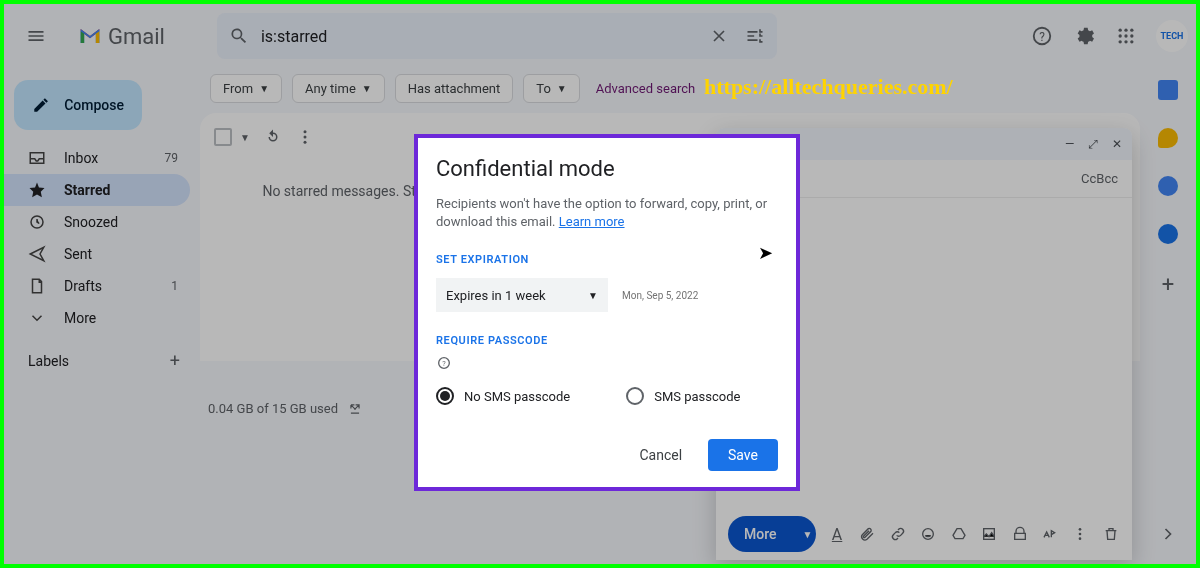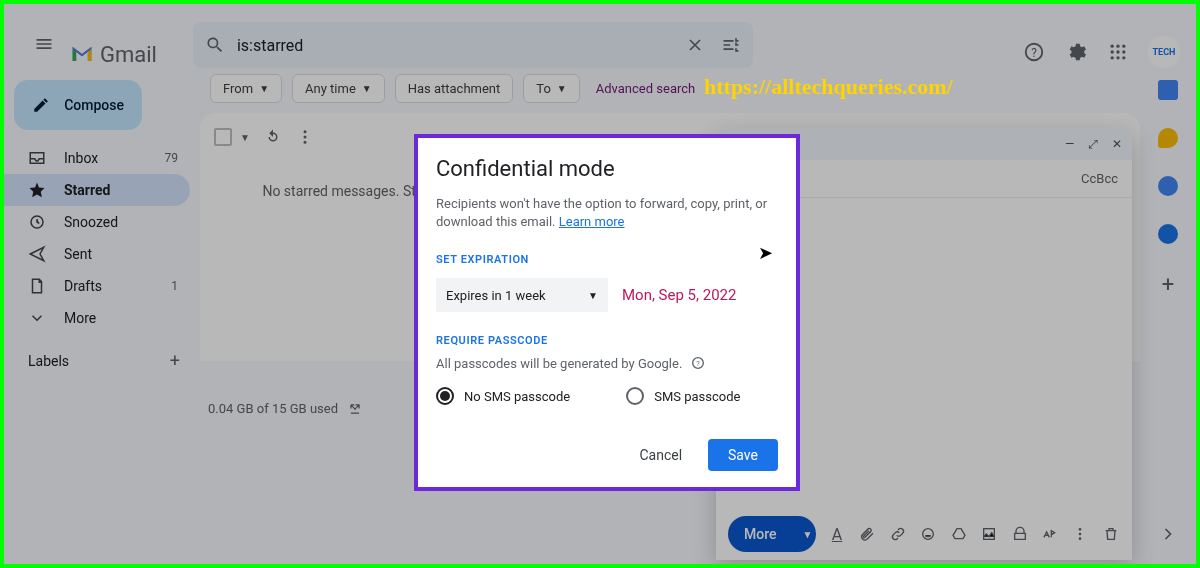--- a/index.html
+++ b/index.html
@@ -1,19 +1,19 @@
 <!DOCTYPE html>
 <html><head>
 <meta charset="utf-8">
 <style>
 * { margin: 0; padding: 0; box-sizing: border-box; font-family: 'Google Sans', Roboto, Arial, sans-serif; }
 body { width: 1200px; height: 568px; overflow: hidden; position: relative; background: #00ff00; }
 .frame-border { position: absolute; top: 4px; left: 4px; right: 4px; bottom: 4px; background: #f6f8fc; overflow: hidden; }
 .dim-overlay { position: absolute; inset: 0; background: rgba(0,0,0,0.28); z-index: 50; }
-.header { display: flex; align-items: flex-end; height: 64px; padding: 0 16px; }
+.header { display: flex; align-items: center; height: 64px; padding: 0 8px; gap: 16px; }
 .hamburger { width: 48px; height: 48px; display: flex; align-items: center; justify-content: center; color: #5f6368; cursor: pointer; }
 .logo { display: flex; align-items: center; gap: 4px; margin-right: 36px; }
 .logo-m { width: 28px; height: 28px; }
 .logo-text { font-size: 22px; color: #5f6368; }
 .search-bar { flex: 0 0 560px; height: 46px; background: #eaf1fb; border-radius: 8px; display: flex; align-items: center; padding: 0 12px; }
 .search-bar .sicon { color: #5f6368; margin-right: 12px; }
 .search-bar input { flex: 1; border: none; background: transparent; font-size: 16px; color: #202124; outline: none; }
 .search-bar .xicon, .search-bar .tune { color: #5f6368; margin-left: 16px; cursor: pointer; }
 .header-right { margin-left: auto; display: flex; align-items: center; gap: 18px; color: #5f6368; }
 .hicon { width: 24px; height: 24px; display: flex; align-items: center; justify-content: center; cursor: pointer; }
@@ -54,21 +54,21 @@
 .send-btn .sb-r { padding: 0 10px; font-size: 10px; }
 .cw-ticon { color: #5f6368; width: 20px; display:flex; justify-content:center; cursor:pointer; }
 .cw-footer .trash { margin-left: auto; }
 .modal-wrap { position: absolute; left: 410px; top: 130px; width: 386px; background: #fff; z-index: 100; border: 4px solid #6d28d9; padding: 18px 18px 16px 18px; }
 .modal-wrap h2 { font-size: 22px; font-weight: 400; color: #202124; margin-bottom: 14px; }
 .modal-desc { font-size: 13px; color: #5f6368; line-height: 1.4; }
 .modal-desc a { color: #1a73e8; text-decoration: underline; }
 .sect-label { font-size: 11px; letter-spacing: .6px; color: #1a73e8; font-weight: 600; margin-top: 22px; }
 .exp-row { display: flex; align-items: center; gap: 14px; margin-top: 12px; }
 .exp-select { flex: 0 0 172px; height: 34px; background: #f1f3f4; display: flex; align-items: center; justify-content: space-between; padding: 0 10px; font-size: 13px; color: #202124; cursor: pointer; }
-.exp-date { font-size: 15px; color: #be185d; }
+.exp-date { font-size: 10px; color: #737373; }
 .pass-note { font-size: 13px; color: #5f6368; margin-top: 8px; display:flex; align-items:center; gap:8px; }
 .radio-row { display: flex; gap: 56px; margin-top: 16px; }
 .radio-opt { display: flex; align-items: center; gap: 10px; font-size: 13px; color: #202124; cursor: pointer; }
 .rdio { width: 18px; height: 18px; border-radius: 50%; border: 2px solid #5f6368; display:flex; align-items:center; justify-content:center; }
 .rdio.sel { border-color: #202124; }
 .rdio.sel::after { content:''; width: 10px; height: 10px; border-radius:50%; background:#202124; }
 .modal-actions { display: flex; justify-content: flex-end; gap: 14px; margin-top: 34px; align-items: center; }
 .btn-cancel { font-size: 14px; color: #3c4043; padding: 8px 12px; cursor: pointer; }
 .btn-save { font-size: 14px; color: #fff; background: #1a73e8; padding: 8px 20px; border-radius: 4px; cursor: pointer; }
 .cursor { position: absolute; left: 754px; top: 238px; z-index: 200; font-size: 18px; }
@@ -364,21 +364,20 @@
     <div class="sect-label">SET EXPIRATION</div>
     <div class="exp-row">
       <div class="exp-select">
         <span>Expires in 1 week</span>
         <span style="font-size:10px">▼</span>
       </div>
       <span class="exp-date">Mon, Sep 5, 2022</span>
     </div>
     <div class="sect-label">REQUIRE PASSCODE</div>
     <div class="pass-note">
-      <span>All passcodes will be generated by Google.</span>
       <span>
           <svg width="16" height="16" viewBox="0 0 24 24">
             <circle cx="12" cy="12" r="8" fill="none" stroke="#5f6368" stroke-width="2"></circle>
             <text x="12" y="16" text-anchor="middle" font-size="11" fill="#5f6368">?</text>
           </svg>
         </span>
     </div>
     <div class="radio-row">
       <label class="radio-opt">
         <span class="rdio sel"></span>

